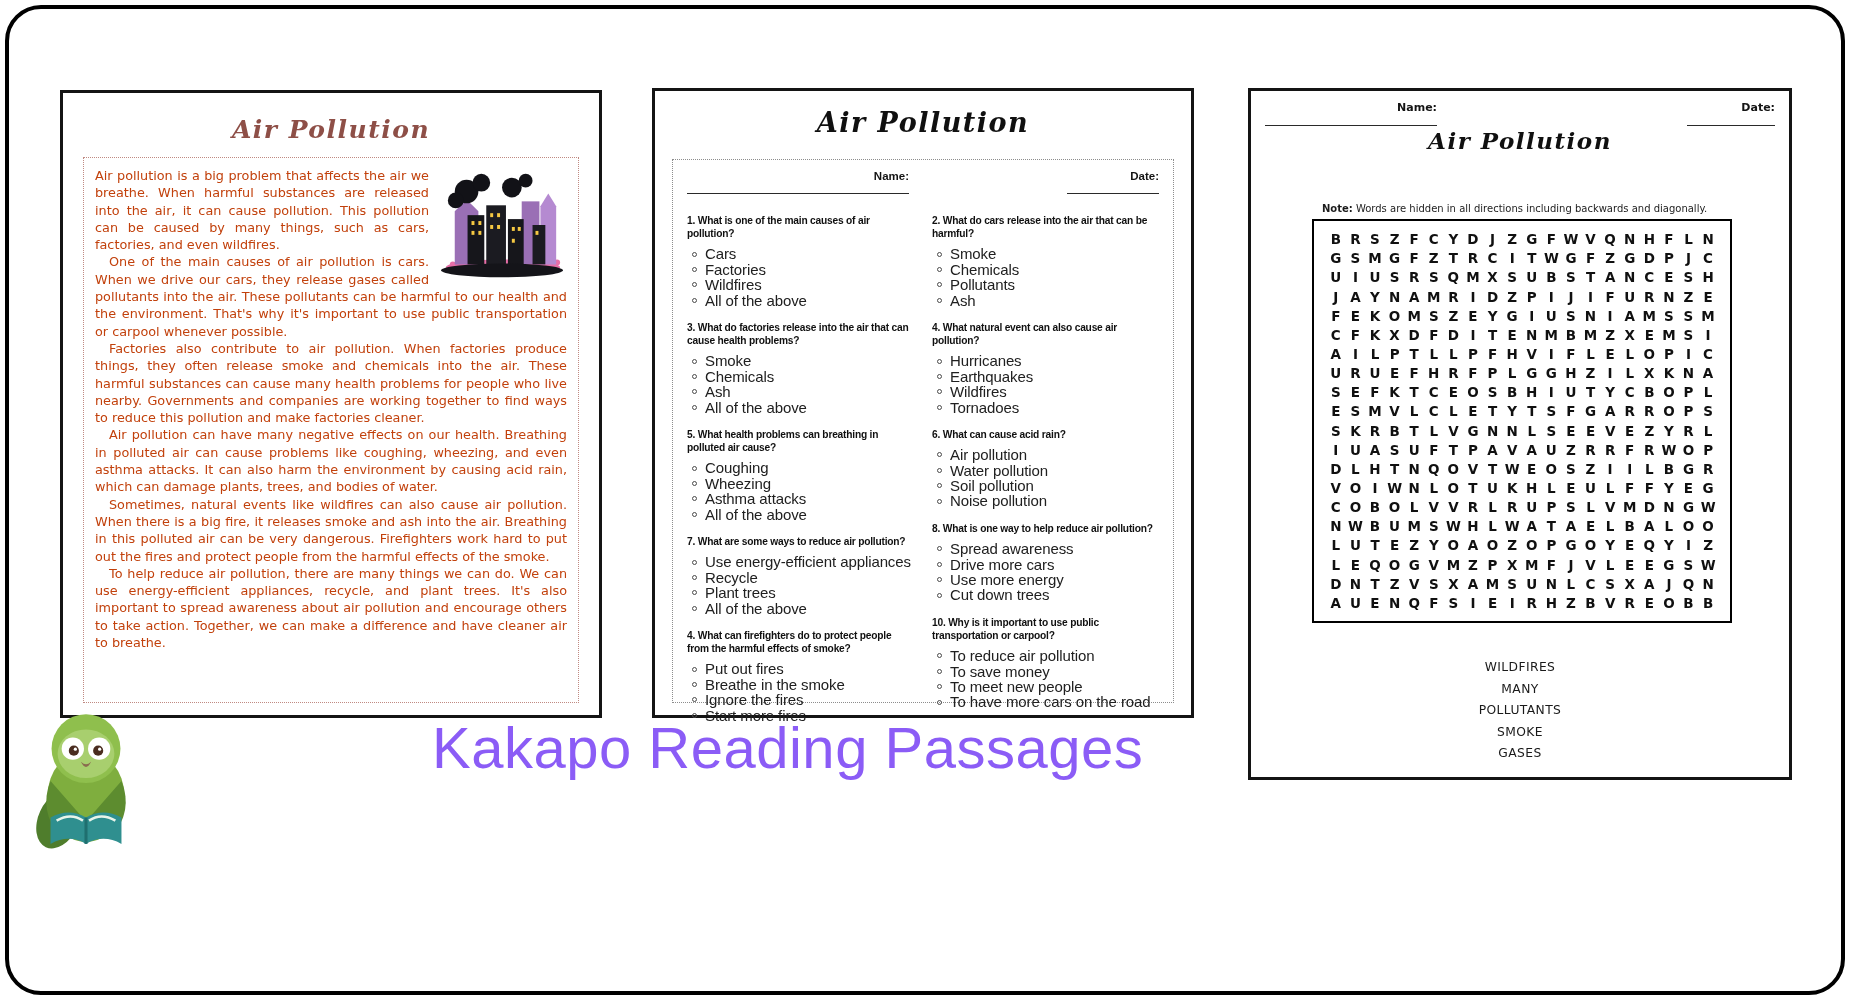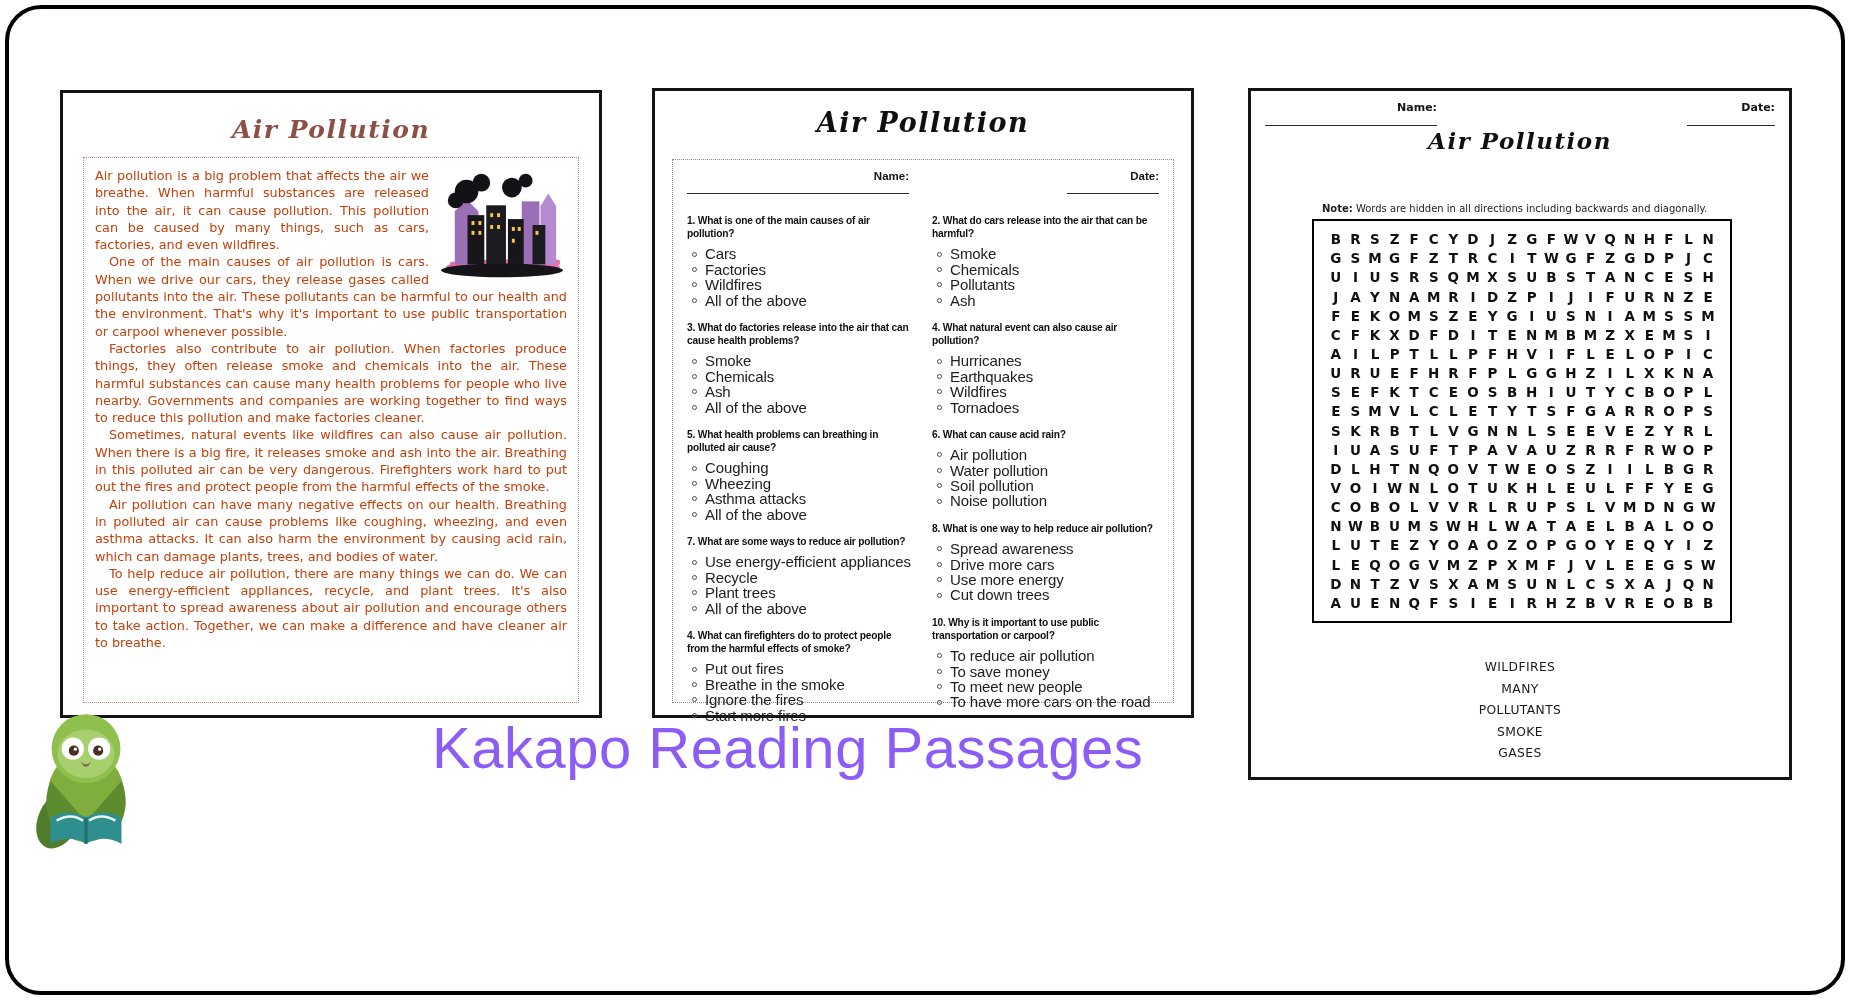--- a/index.html
+++ b/index.html
@@ -95,22 +95,22 @@
       <circle cx="43" cy="13" r="9" fill="#121217"></circle>
       <circle cx="17" cy="31" r="8" fill="#121217"></circle>
       <circle cx="74" cy="18" r="10" fill="#121217"></circle>
       <circle cx="88" cy="11" r="7" fill="#121217"></circle>
       <ellipse cx="64" cy="102" rx="62" ry="7" fill="#141419"></ellipse>
     </svg>
     <div id="passage-body">
         <p>Air pollution is a big problem that affects the air we breathe. When harmful substances are released into the air, it can cause pollution. This pollution can be caused by many things, such as cars, factories, and even wildfires.</p>
         <p>One of the main causes of air pollution is cars. When we drive our cars, they release gases called pollutants into the air. These pollutants can be harmful to our health and the environment. That's why it's important to use public transportation or carpool whenever possible.</p>
         <p>Factories also contribute to air pollution. When factories produce things, they often release smoke and chemicals into the air. These harmful substances can cause many health problems for people who live nearby. Governments and companies are working together to find ways to reduce this pollution and make factories cleaner.</p>
+        <p>Air pollution can have many negative effects on our health. Breathing in polluted air can cause problems like coughing, wheezing, and even asthma attacks. It can also harm the environment by causing acid rain, which can damage plants, trees, and bodies of water.</p>
         <p>Sometimes, natural events like wildfires can also cause air pollution. When there is a big fire, it releases smoke and ash into the air. Breathing in this polluted air can be very dangerous. Firefighters work hard to put out the fires and protect people from the harmful effects of the smoke.</p>
-        <p>Air pollution can have many negative effects on our health. Breathing in polluted air can cause problems like coughing, wheezing, and even asthma attacks. It can also harm the environment by causing acid rain, which can damage plants, trees, and bodies of water.</p>
         <p>To help reduce air pollution, there are many things we can do. We can use energy-efficient appliances, recycle, and plant trees. It's also important to spread awareness about air pollution and encourage others to take action. Together, we can make a difference and have cleaner air to breathe.</p>
       </div>
   </div>
 </div>
 
 <div class="page" id="page2">
   <div class="script-title" id="p2-title">Air Pollution</div>
   <div class="q-box">
     <div class="nd-row">
       <span class="nd-group">

